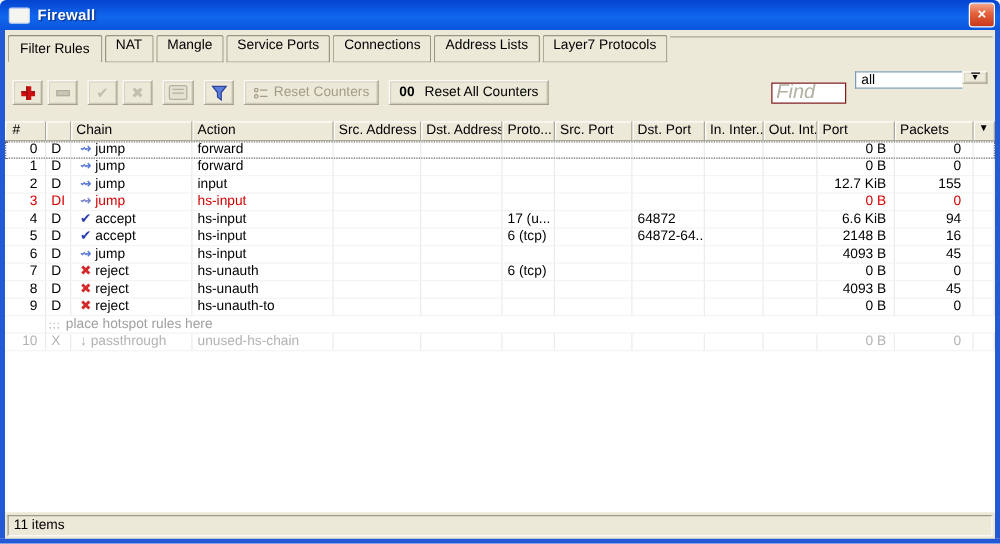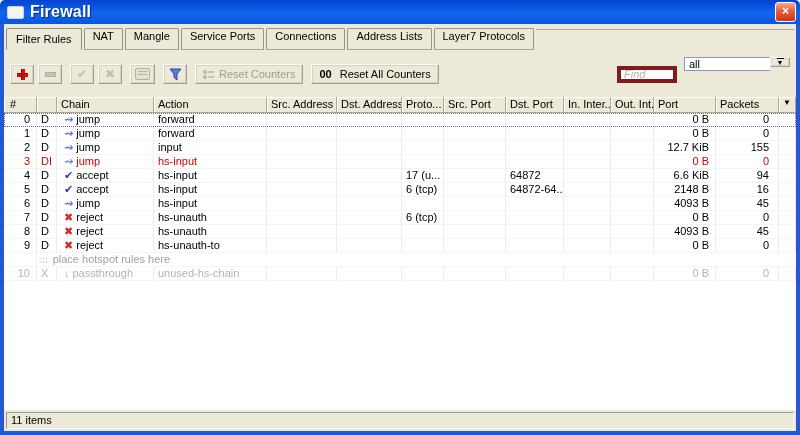--- a/index.html
+++ b/index.html
@@ -3,21 +3,21 @@
 <meta charset="utf-8">
 <style>
   html,body{margin:0;padding:0;background:#fff;}
   body{width:800px;height:435px;position:relative;font-family:"Liberation Sans","DejaVu Sans",sans-serif;-webkit-font-smoothing:none;}
   .window{position:absolute;inset:0;display:flex;flex-direction:column;}
 
   
   .titlebar{height:24px;background:linear-gradient(180deg,#0443cf 0%,#1166ee 55%,#0b55dd 100%);
     border-radius:5px 5px 0 0;display:flex;align-items:center;padding:0 4px 0 7px;flex:0 0 auto;}
   .win-icon{width:15px;height:11px;background:#f4f4f0;border:1px solid #c8d4ee;border-radius:2px;margin-right:6px;}
-  .title-text{color:#fff;font-weight:bold;font-size:16px;letter-spacing:.2px;flex:1;
+  .title-text{color:#fff;font-weight:bold;font-size:12px;letter-spacing:.2px;flex:1;
     text-shadow:1px 1px 1px rgba(0,0,40,.55);}
   .close-btn{width:19px;height:18px;border:1px solid #fff;border-radius:3px;
     background:linear-gradient(180deg,#f5a58a 0%,#e4603a 45%,#c8371a 100%);
     color:#fff;font-weight:bold;font-size:12px;line-height:16px;text-align:center;cursor:default;}
 
   
   .bodywrap{flex:1;border-left:4px solid #2459d6;border-right:4px solid #2459d6;
     background:#ece9d8;display:flex;flex-direction:column;overflow:hidden;}
   .bottom-border{height:4px;background:#2459d6;flex:0 0 auto;}
 
@@ -39,21 +39,21 @@
   .plus-icon{position:relative;width:11px;height:11px;}
   .plus-icon::before{content:"";position:absolute;left:0;top:4px;width:11px;height:3px;background:#cf1010;border-top:1px solid #8c0b0b;}
   .plus-icon::after{content:"";position:absolute;left:4px;top:0;width:3px;height:11px;background:#cf1010;border-left:1px solid #8c0b0b;}
   .minus-icon{width:9px;height:3px;background:#c9c5b4;border:1px solid #b2ae9c;}
   .glyph-dis{color:#c3bfae;font-size:12px;line-height:1;}
   .comment-icon{width:13px;height:10px;border:1px solid #b5b1a0;border-radius:2px;background:#e4e1d2;position:relative;}
   .comment-icon::before{content:"";position:absolute;left:2px;top:2px;right:2px;height:1px;background:#b5b1a0;box-shadow:0 3px 0 #b5b1a0;}
   .reset-icon{display:inline-block;}
   .bold00{font-weight:bold;margin-right:4px;}
   .spacer{flex:1;}
-  .find-input{width:60px;height:17px;border:4px solid #7f1d1d;font-size:11px;padding:0 3px;box-sizing:border-box;
+  .find-input{width:60px;height:17px;border:1px solid #7f1d1d;font-size:16px;padding:0 3px;box-sizing:border-box;
     font-family:"Liberation Sans",sans-serif;color:#000;background:#fff;margin-right:7px;}
   .find-input::placeholder{color:#b3afa2;font-style:italic;}
   .combo{display:flex;align-items:flex-start;height:34px;}
   .combo-face{width:86px;background:#fff;border:1px solid #7f9db9;border-right:none;font-size:11px;
     display:flex;align-items:center;padding-left:4px;box-sizing:border-box;}
   .combo-btn{width:20px;background:#ece9d8;border:1px solid;border-color:#fbfaf6 #a39f8b #a39f8b #fbfaf6;
     box-shadow:0 0 0 1px #d7d3c2 inset;display:flex;flex-direction:column;align-items:center;justify-content:center;box-sizing:border-box;}
   .combo-btn .bar{width:7px;height:0;border-top:1px solid #000;margin-bottom:1px;}
   .combo-btn .arr{font-size:7px;line-height:6px;color:#000;}
 

